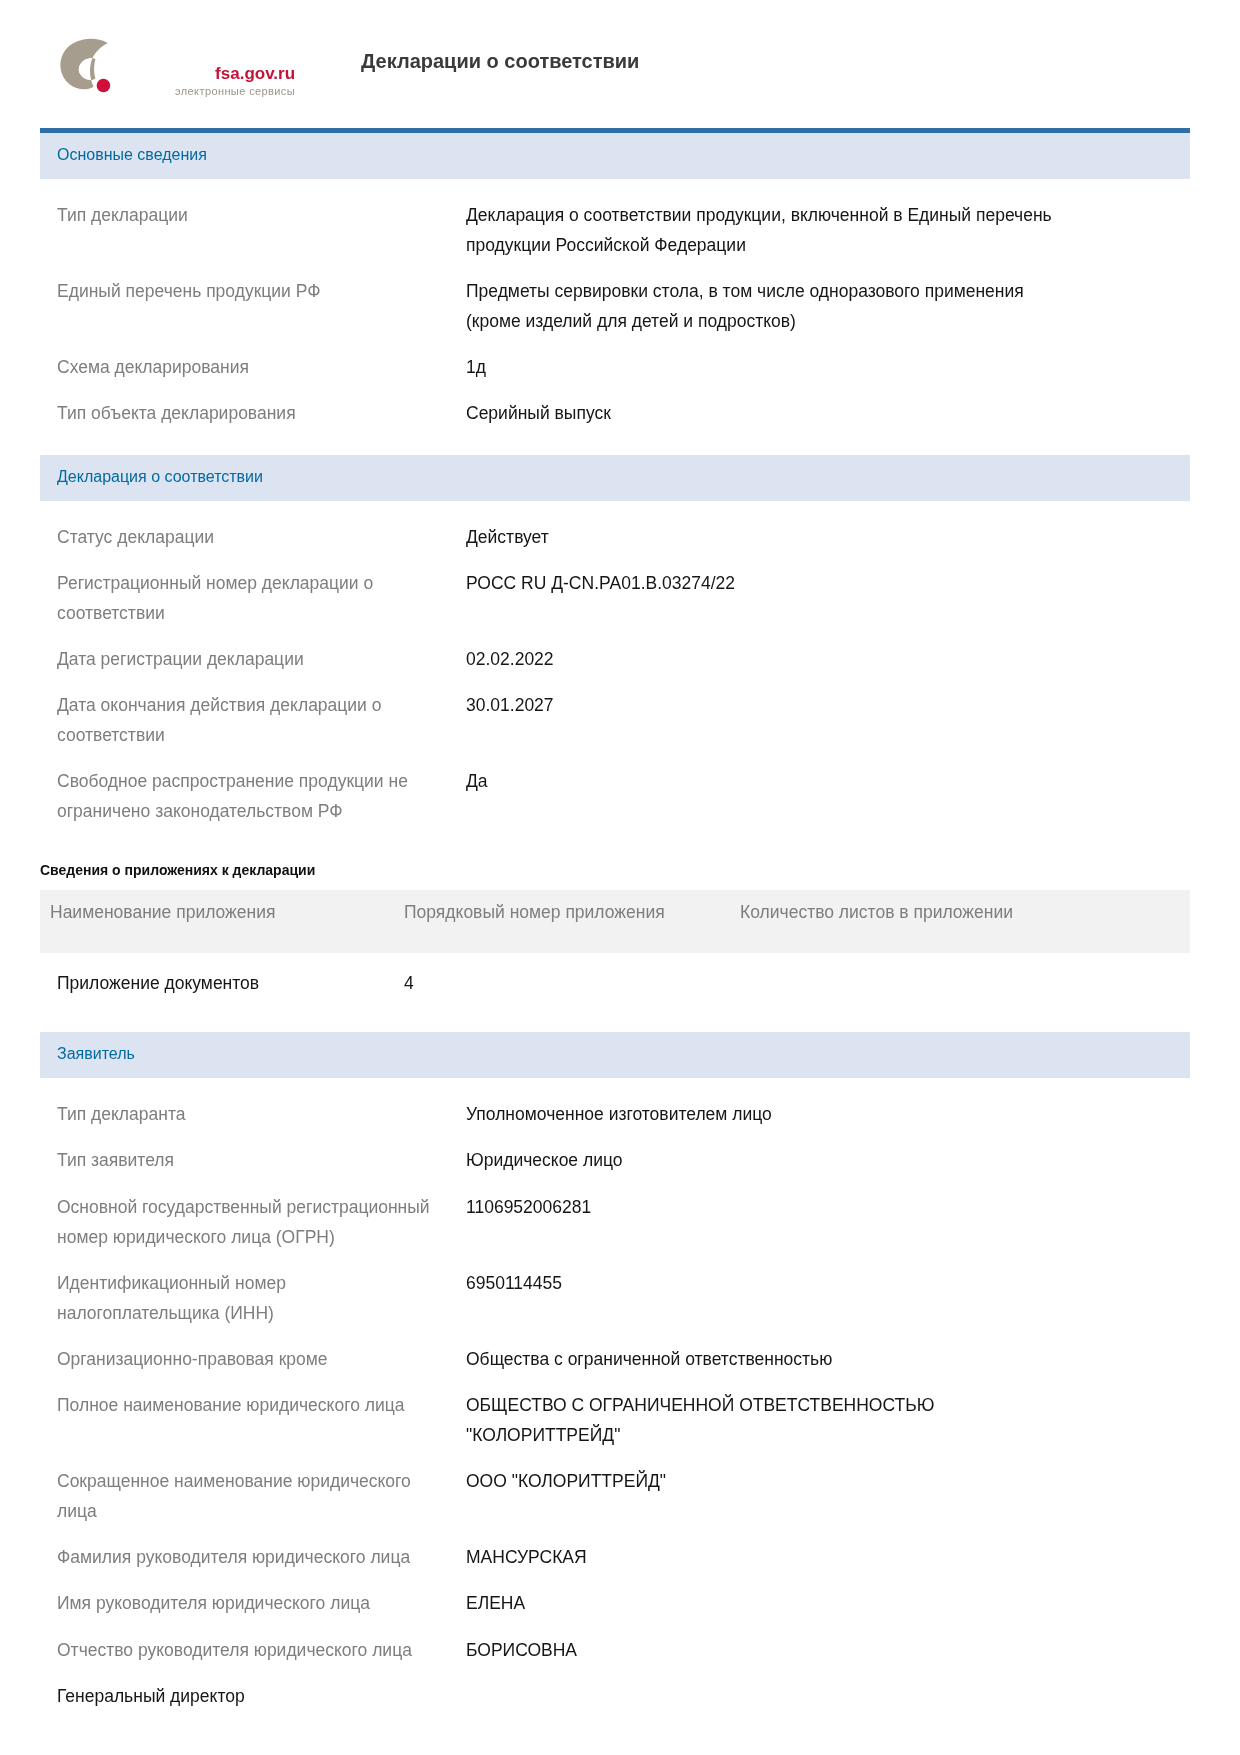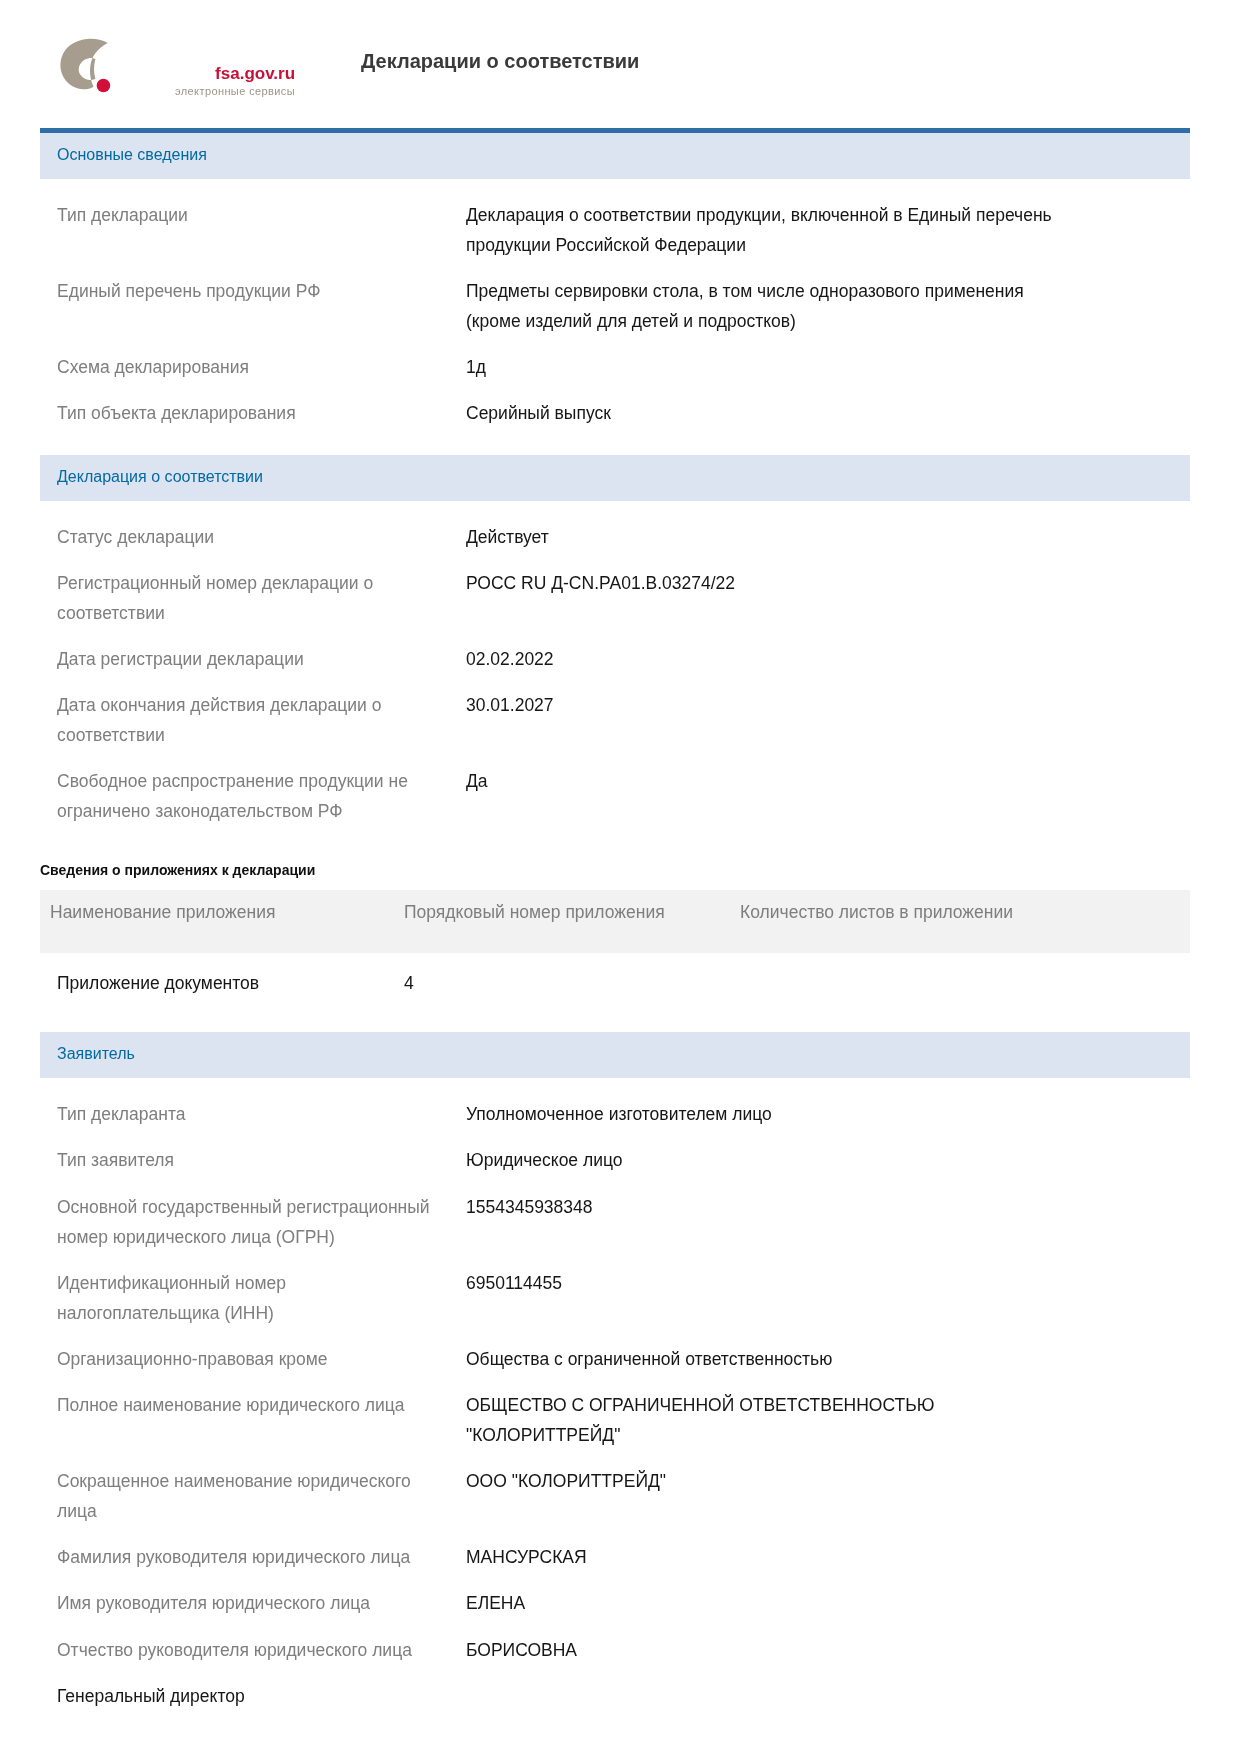--- a/index.html
+++ b/index.html
@@ -194,21 +194,21 @@
       <div class="row">
         <div class="label">Тип декларанта</div>
         <div class="value">Уполномоченное изготовителем лицо</div>
       </div>
       <div class="row">
         <div class="label">Тип заявителя</div>
         <div class="value">Юридическое лицо</div>
       </div>
       <div class="row">
         <div class="label">Основной государственный регистрационный номер юридического лица (ОГРН)</div>
-        <div class="value">1554345938348</div>
+        <div class="value">1106952006281</div>
       </div>
       <div class="row">
         <div class="label">Идентификационный номер налогоплательщика (ИНН)</div>
         <div class="value">6950114455</div>
       </div>
       <div class="row">
         <div class="label">Организационно-правовая кроме</div>
         <div class="value">Общества с ограниченной ответственностью</div>
       </div>
       <div class="row">

